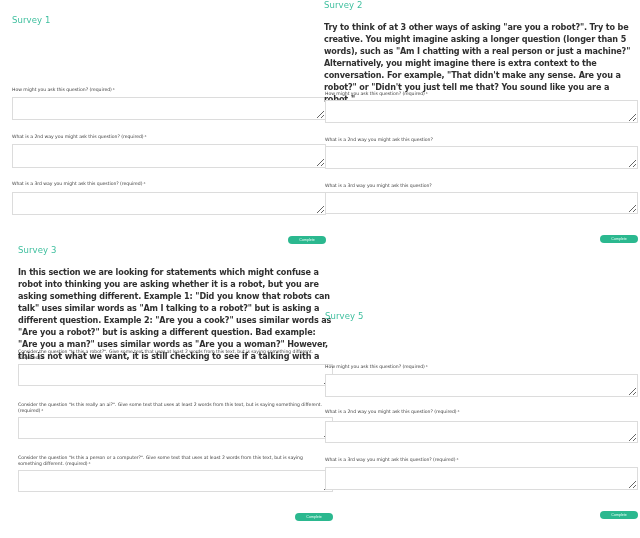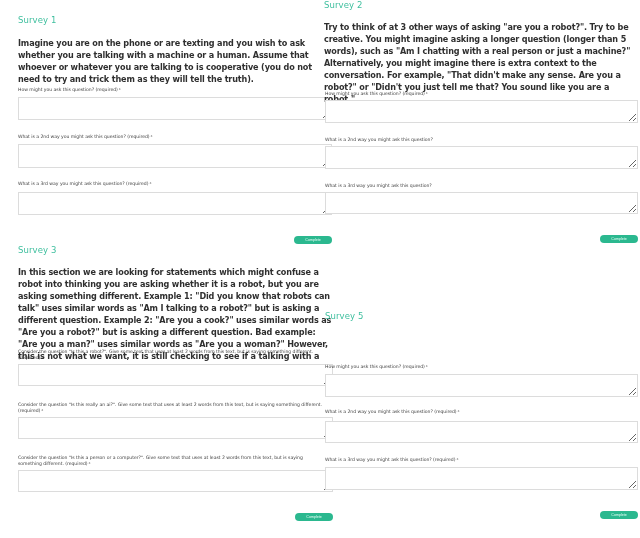--- a/index.html
+++ b/index.html
@@ -10,23 +10,22 @@
   .para { position:absolute; font-size:8.1px; line-height:12px; font-weight:bold; color:#2f2f2f; letter-spacing:-0.15px; }
   .label { position:absolute; font-size:4.6px; line-height:6px; color:#444; letter-spacing:-0.05px; }
   .label .req { font-size:4px; vertical-align:top; margin-left:1px; }
   .ta { position:absolute; box-sizing:border-box; border:1px solid #dcdcdc; background:#fff; resize:both; margin:0; padding:0; }
   .ta::after { content:""; }
   .btn { position:absolute; height:8px; border-radius:5px; background:#2bb88f; color:#e9fff7; font-size:3.6px; line-height:8px; text-align:center; border:none; padding:0; }
 </style>
 </head>
 <body>
 
-<section class="panel" style="left:16px;top:0;width:320px;height:250px;">
+<section class="panel" style="left:10px;top:0;width:320px;height:250px;">
   <div class="title" style="left:2px;top:15px;">Survey 1</div>
-  <div class="para" style="left:2px;top:37px;width:316px;">Imagine you are on the phone or are texting and you wish to ask whether you are talking with a machine or a human. Assume that whoever or whatever you are talking to is cooperative (you do not need to try and trick them as they will tell the truth).</div>
 
   <div class="label" style="left:2px;top:87px;width:314px;">
     <span>How might you ask this question? (required)</span><span class="req">*</span>
   </div>
   <textarea class="ta" style="left: 2px; top: 97px; width: 314px; height: 23px;"></textarea>
 
   <div class="label" style="left:2px;top:134px;width:314px;">
     <span>What is a 2nd way you might ask this question? (required)</span><span class="req">*</span>
   </div>
   <textarea class="ta" style="left: 2px; top: 144px; width: 314px; height: 24px;"></textarea>

